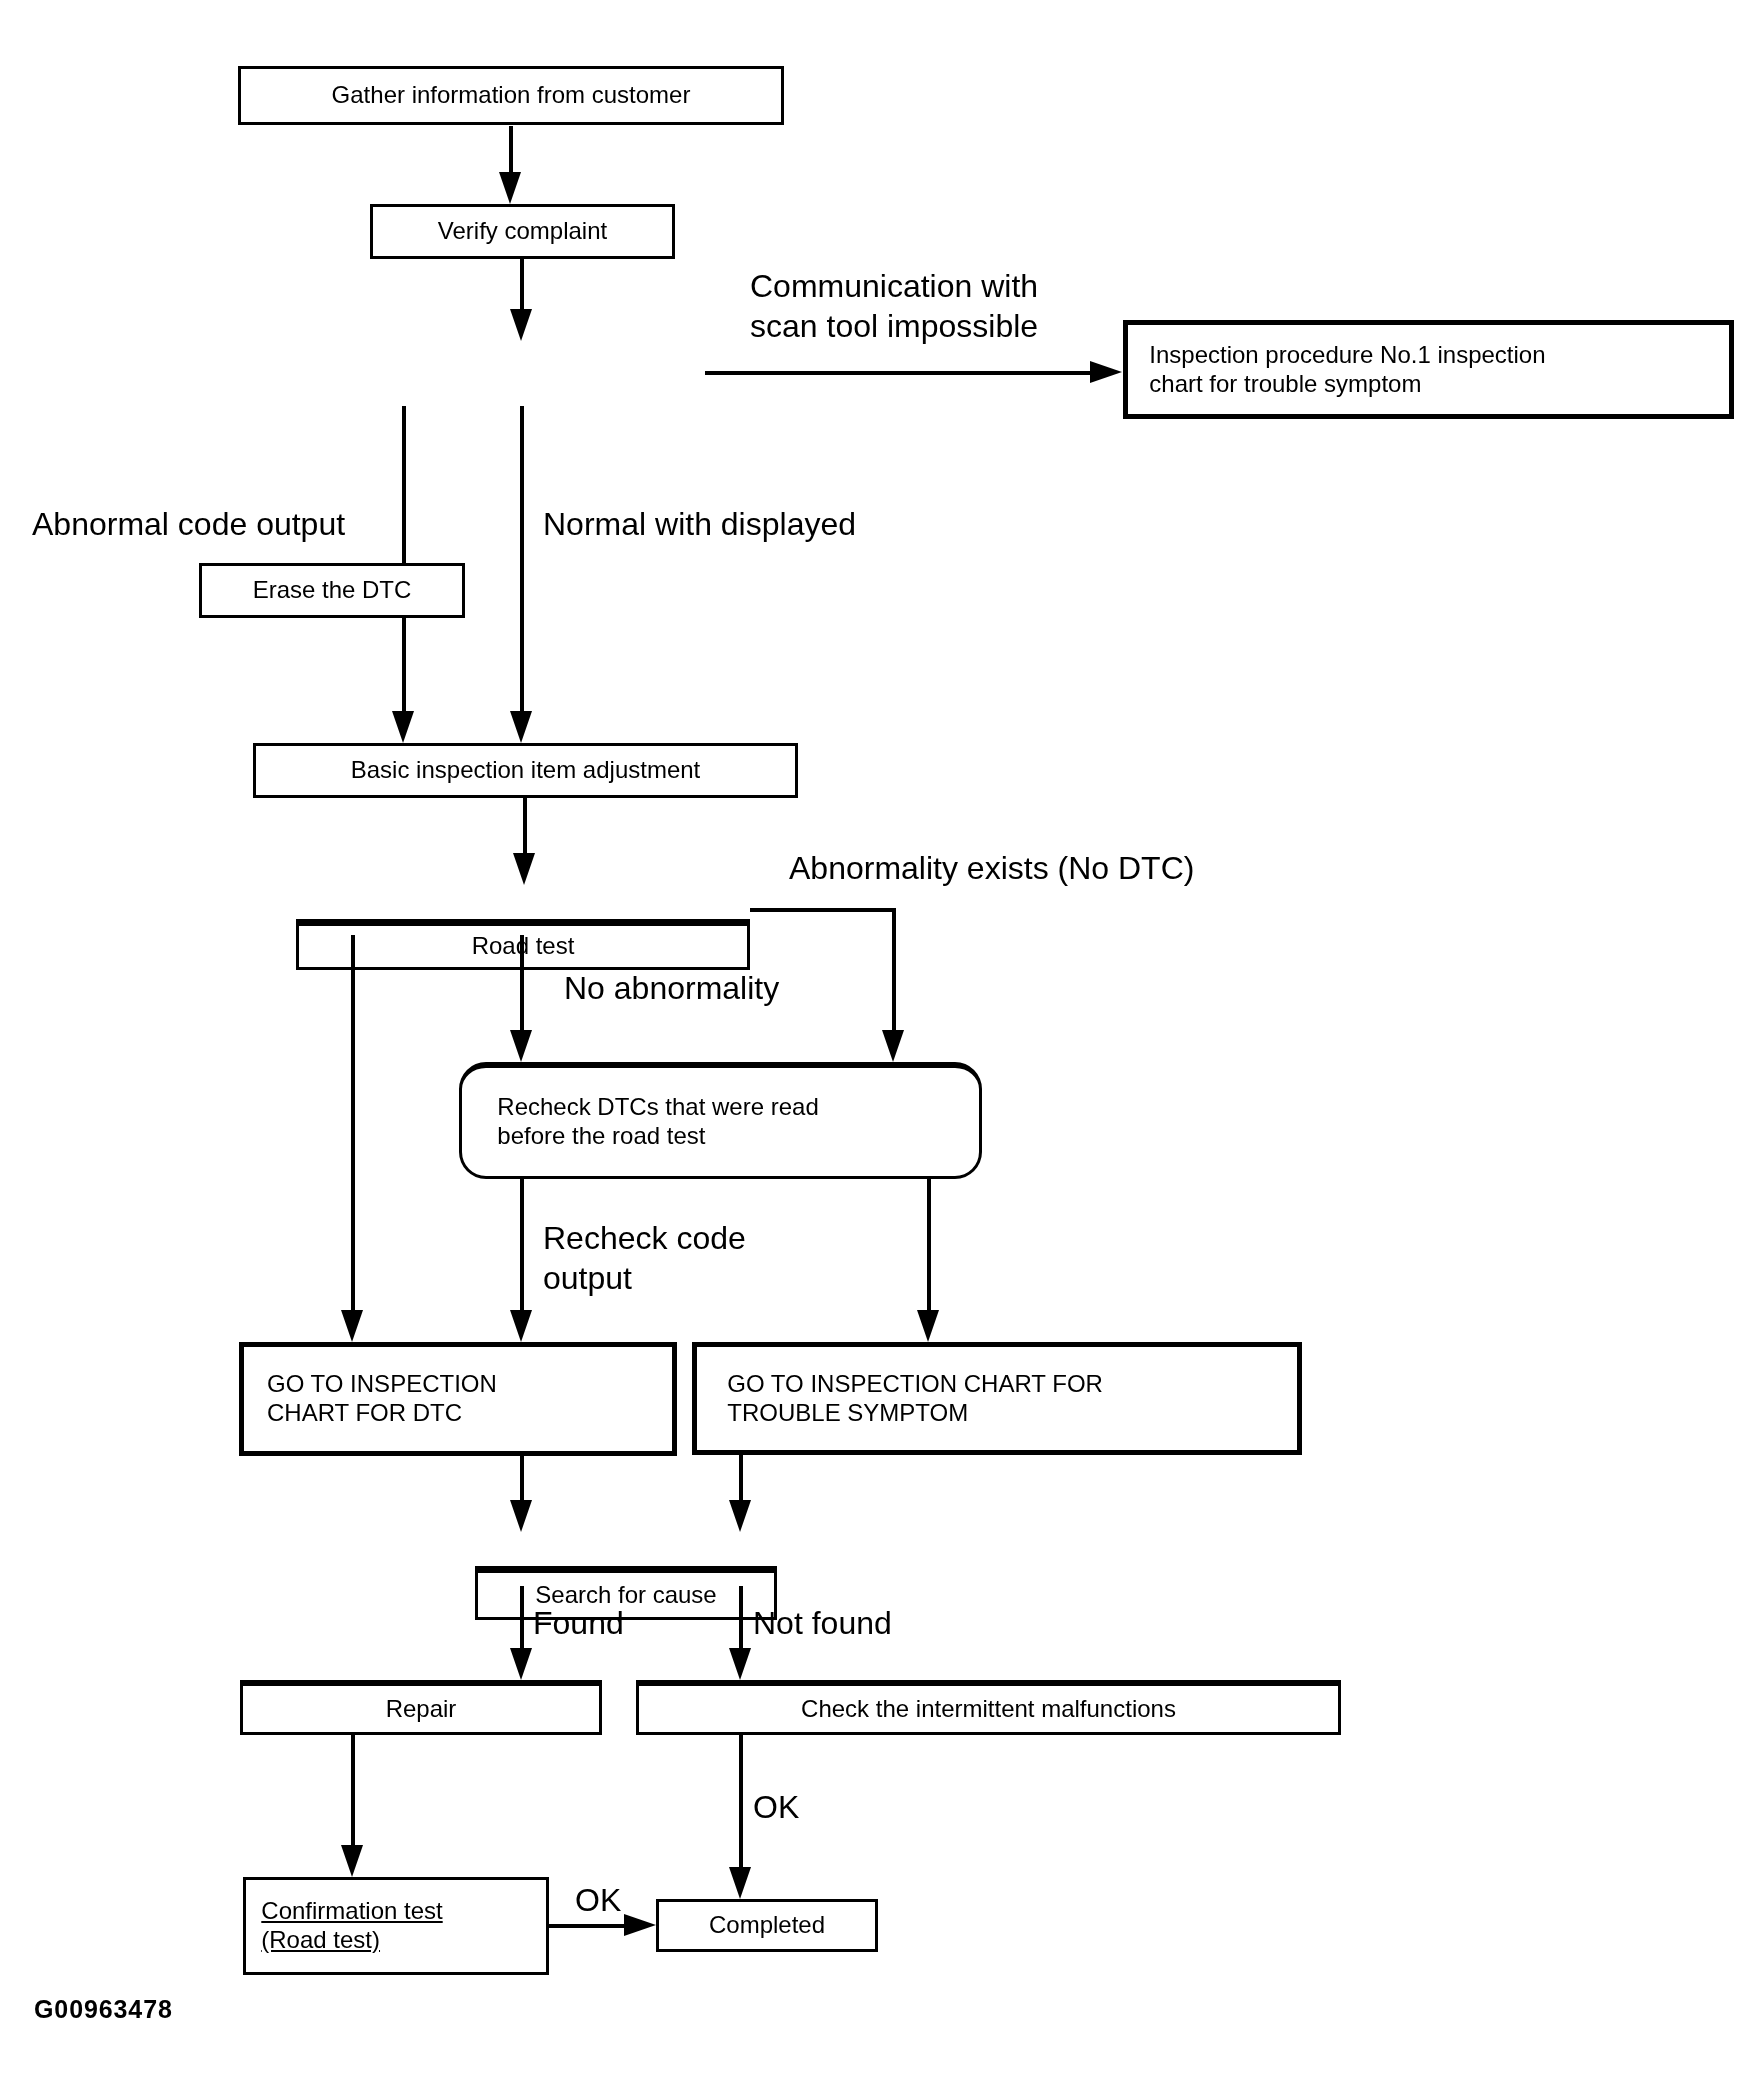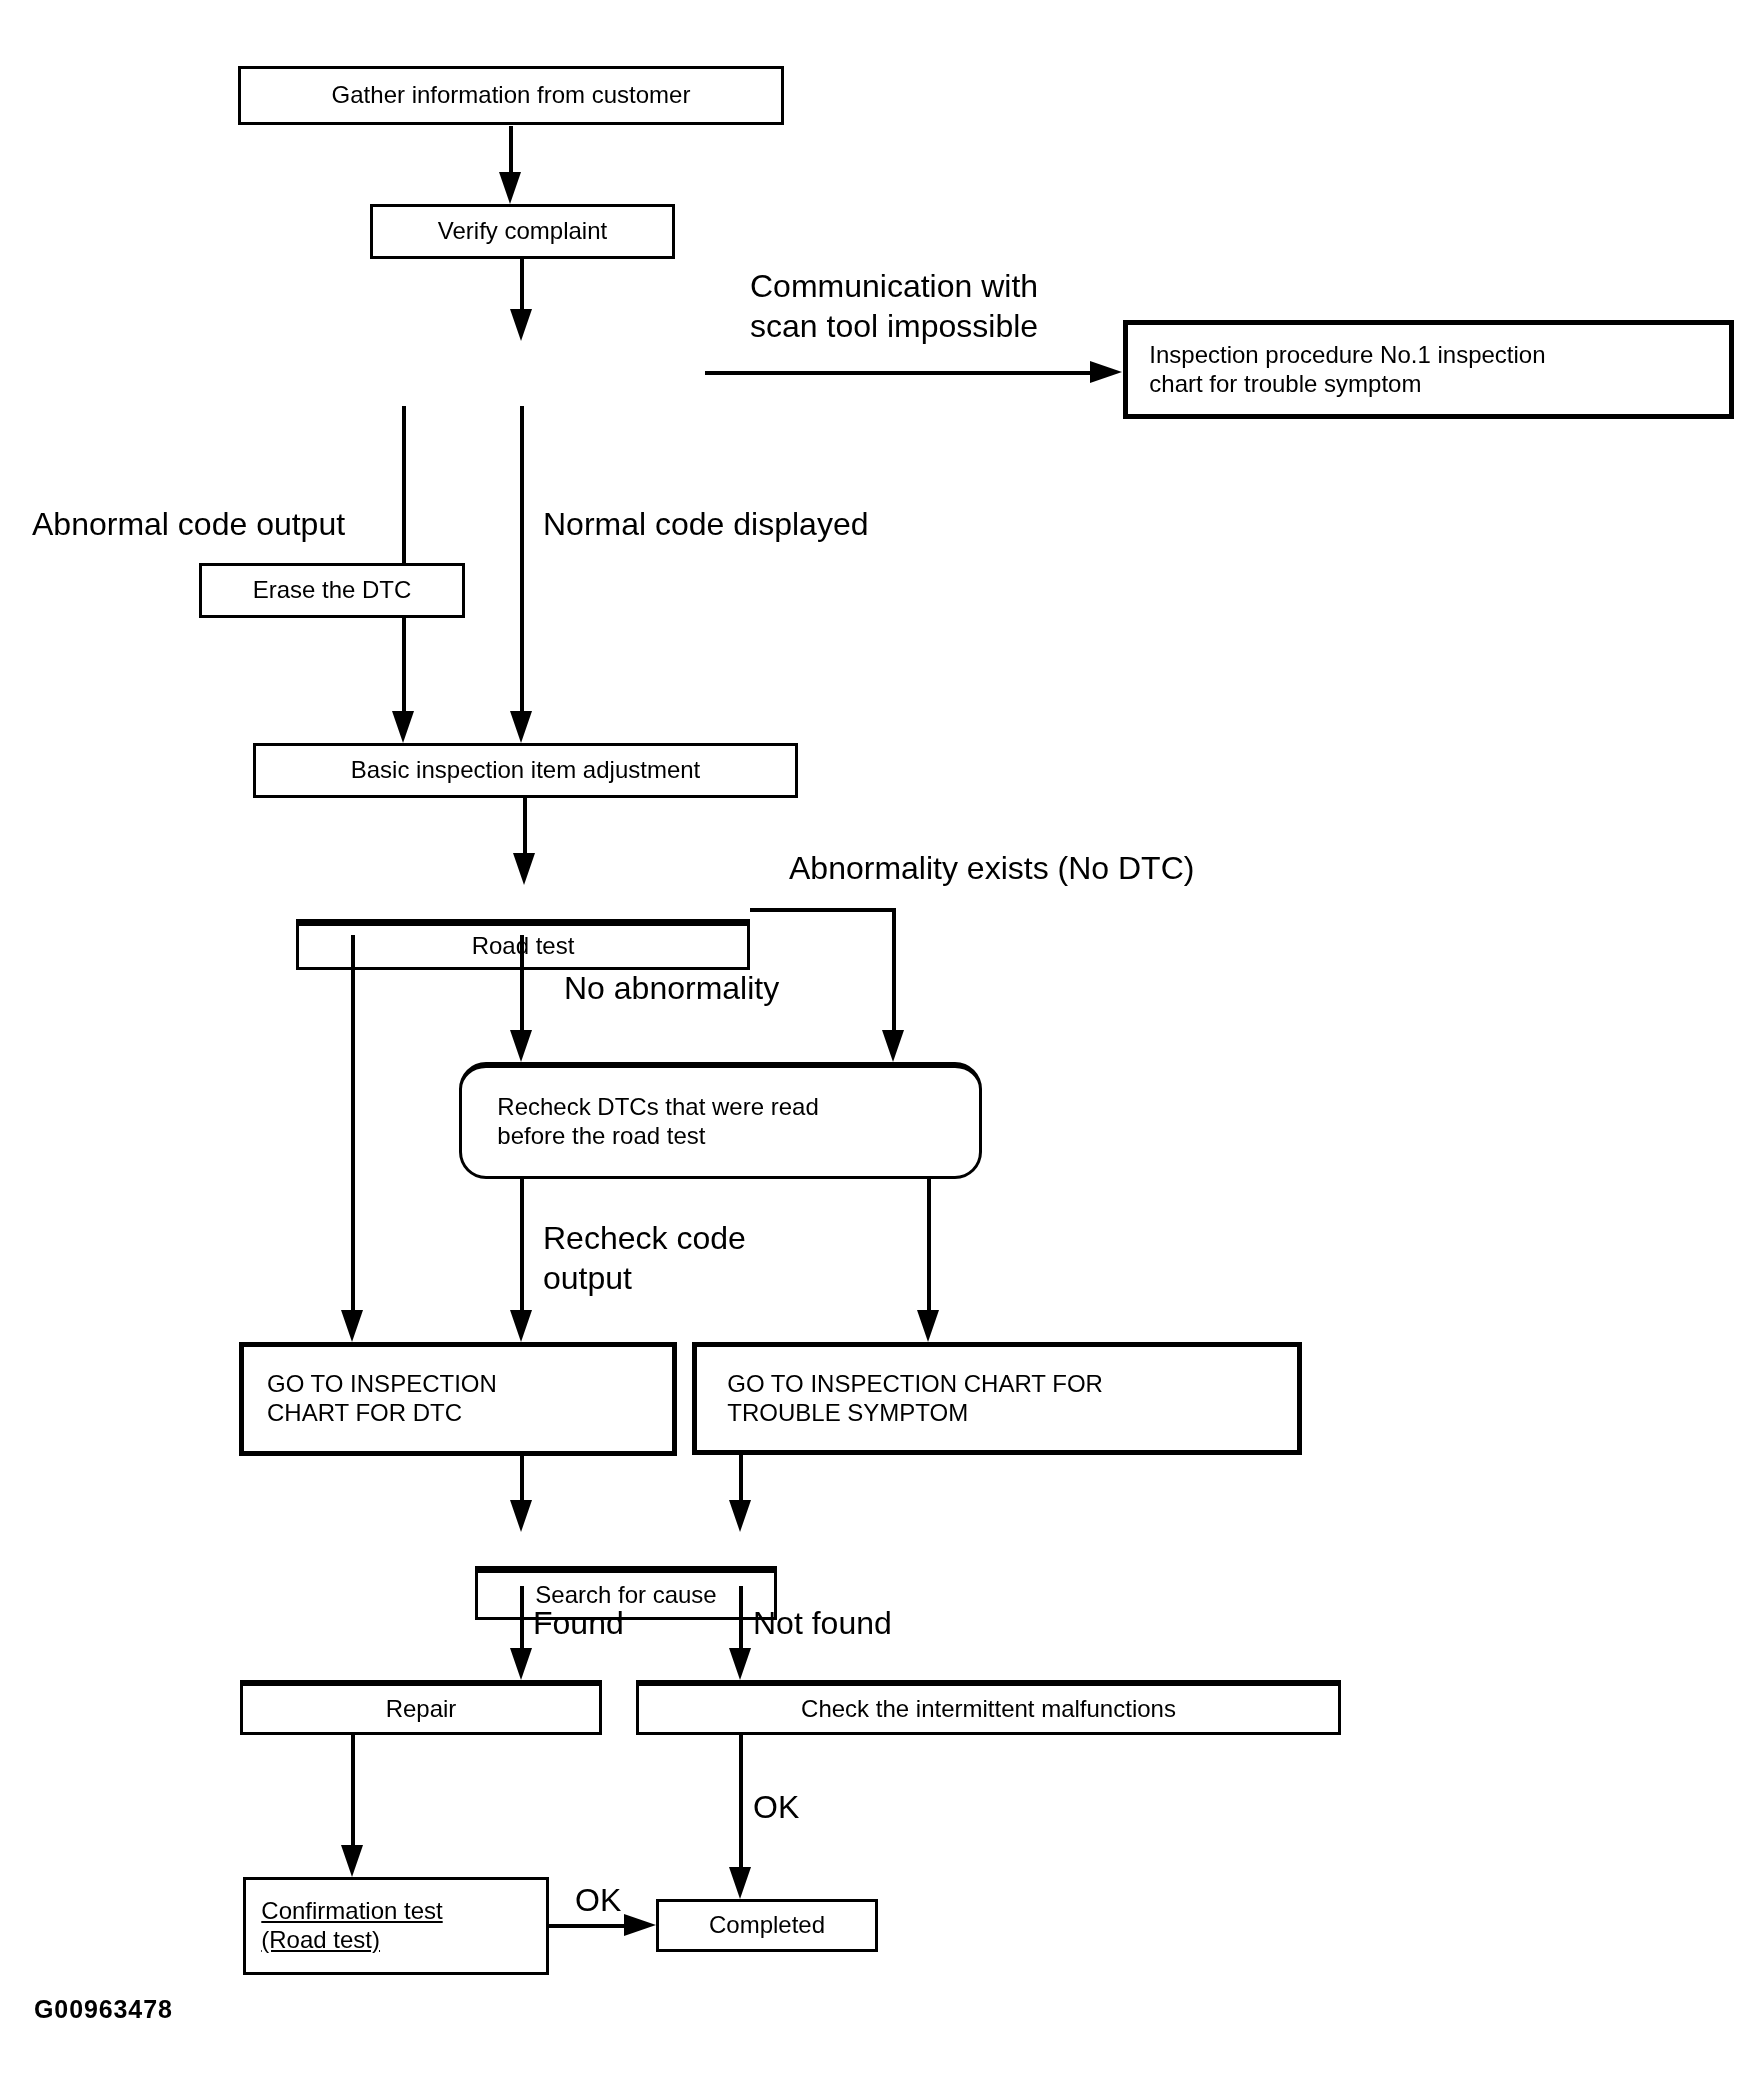--- a/index.html
+++ b/index.html
@@ -163,21 +163,21 @@
   <div class="arr-d" style="left:729px; top:1500px;"></div>
   <div class="arr-d" style="left:510px; top:1648px;"></div>
   <div class="arr-d" style="left:729px; top:1648px;"></div>
   <div class="arr-d" style="left:341px; top:1845px;"></div>
   <div class="arr-d" style="left:729px; top:1867px;"></div>
   <div class="arr-r" style="left:624px; top:1914px;"></div>
 
   <div class="lbl" style="left:750px; top:266px;">Communication with
 scan tool impossible</div>
   <div class="lbl" style="left:32px; top:504px;">Abnormal code output</div>
-  <div class="lbl" style="left:543px; top:504px;">Normal code displayed</div>
+  <div class="lbl" style="left:543px; top:504px;">Normal with displayed</div>
   <div class="lbl" style="left:789px; top:848px;">Abnormality exists (No DTC)</div>
   <div class="lbl" style="left:564px; top:968px;">No abnormality</div>
   <div class="lbl" style="left:543px; top:1218px;">Recheck code
 output</div>
   <div class="lbl" style="left:533px; top:1603px;">Found</div>
   <div class="lbl" style="left:753px; top:1603px;">Not found</div>
   <div class="lbl" style="left:753px; top:1787px;">OK</div>
   <div class="lbl" style="left:575px; top:1880px;">OK</div>
 
   <div class="figid" style="left:34px; top:1995px;">G00963478</div>

